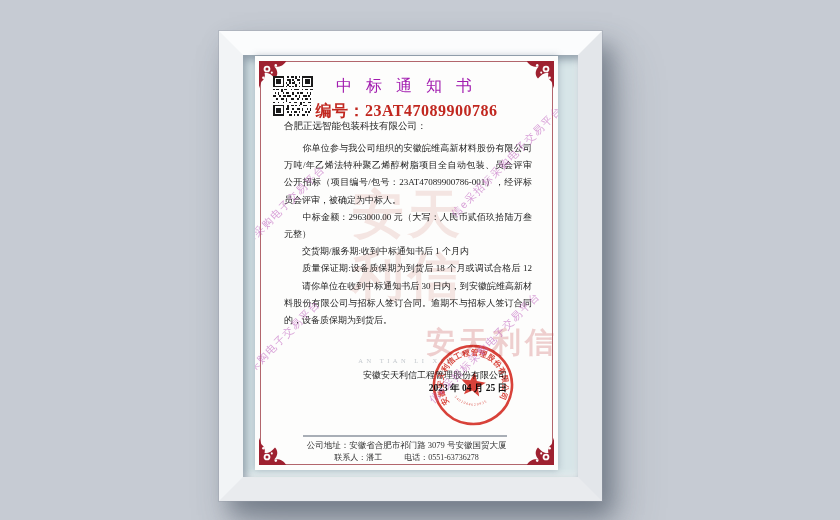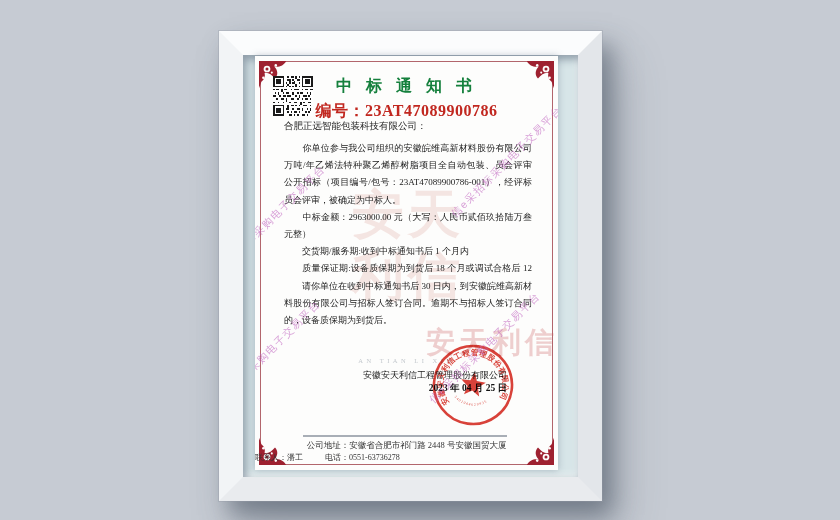--- a/index.html
+++ b/index.html
@@ -42,22 +42,22 @@
   .orn{position:absolute;width:32px;height:34px;}
   .orn.tl{left:4px;top:4px;}
   .orn.tr{right:4px;top:4px;transform:scaleX(-1);}
   .orn.bl{left:4px;bottom:4px;transform:scaleY(-1);}
   .orn.br{right:4px;bottom:4px;transform:scale(-1,-1);}
 
   .qr{position:absolute;left:18px;top:20px;width:40px;height:40px;}
 
   .title{
     position:absolute;left:0;top:20px;width:100%;margin:0;
-    text-align:center;font-size:16px;font-weight:bold;
-    letter-spacing:5px;color:#15803d;
+    text-align:center;font-size:16px;font-weight:normal;
+    letter-spacing:5px;color:#a21caf;
   }
   .number{
     position:absolute;left:0;top:45px;width:100%;
     text-align:center;font-size:16px;font-weight:bold;color:#c1271f;
     letter-spacing:.5px;
   }
   .addressee{
     position:absolute;left:29px;top:64px;
     font-size:9.5px;color:#1b1b1b;
   }
@@ -85,21 +85,21 @@
   .footer-rule{
     position:absolute;left:48px;top:379px;width:204px;height:2px;
     background:#a8aeb6;
   }
   .footer-address{
     position:absolute;left:0;top:384px;width:100%;
     text-align:center;font-size:8.5px;color:#333;
   }
   .footer-contact{
     position:absolute;left:0;top:396px;width:100%;
-    display:flex;gap:22px;
+    display:flex;justify-content:center;gap:22px;
     font-size:8px;color:#333;
   }
 
   
   .logo-wm{position:absolute;left:0;top:0;width:100%;height:100%;pointer-events:none;}
   .logo-grid{
     position:absolute;left:95px;top:128px;width:112px;
     display:grid;grid-template-columns:56px 56px;
     color:rgba(185,55,45,.12);font-size:52px;line-height:62px;
     font-weight:bold;text-align:center;
@@ -225,21 +225,21 @@
       <path fill="#d5281e" d="M50 37 L53.23 45.55 62.36 45.98 55.23 51.70 57.64 60.52 50 55.5 42.36 60.52 44.77 51.70 37.64 45.98 46.77 45.55 Z"></path>
       <text font-size="7.6" fill="#d5281e" font-weight="bold" letter-spacing="0.4">
         <textPath href="#ringPath" startOffset="0">安徽安天利信工程管理股份有限公司</textPath>
       </text>
       <text font-size="3.6" fill="#d5281e" letter-spacing="1">
         <textPath href="#serialPath" startOffset="6">3401044620935</textPath>
       </text>
     </svg>
 
     <div class="footer-rule"></div>
-    <div class="footer-address">公司地址：安徽省合肥市祁门路 2448 号安徽国贸大厦</div>
+    <div class="footer-address">公司地址：安徽省合肥市祁门路 3079 号安徽国贸大厦</div>
     <div class="footer-contact">
       <span>联系人：潘工</span>
       <span>电话：0551-63736278</span>
     </div>
 
     <div class="wm-diag wm-a">信e采招标采购电子交易平台</div>
     <div class="wm-diag wm-b">信e采招标采购电子交易平台</div>
     <div class="wm-diag wm-c">信e采招标采购电子交易平台</div>
     <div class="wm-diag wm-d">信e采招标采购电子交易平台</div>
 

